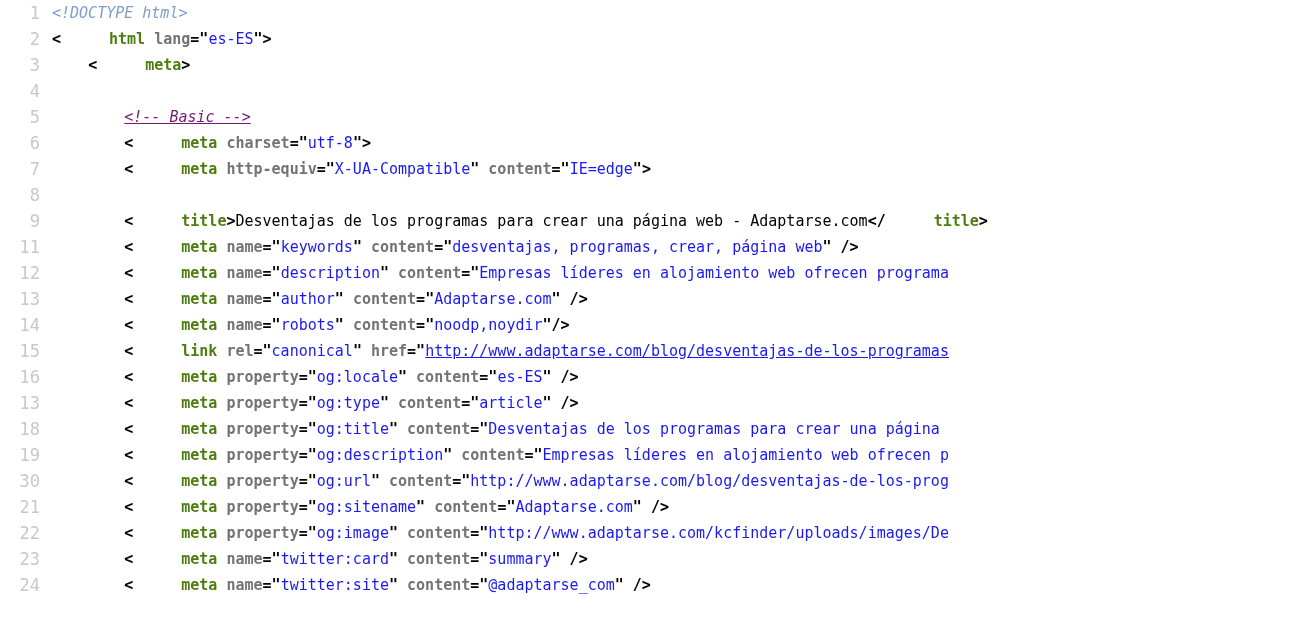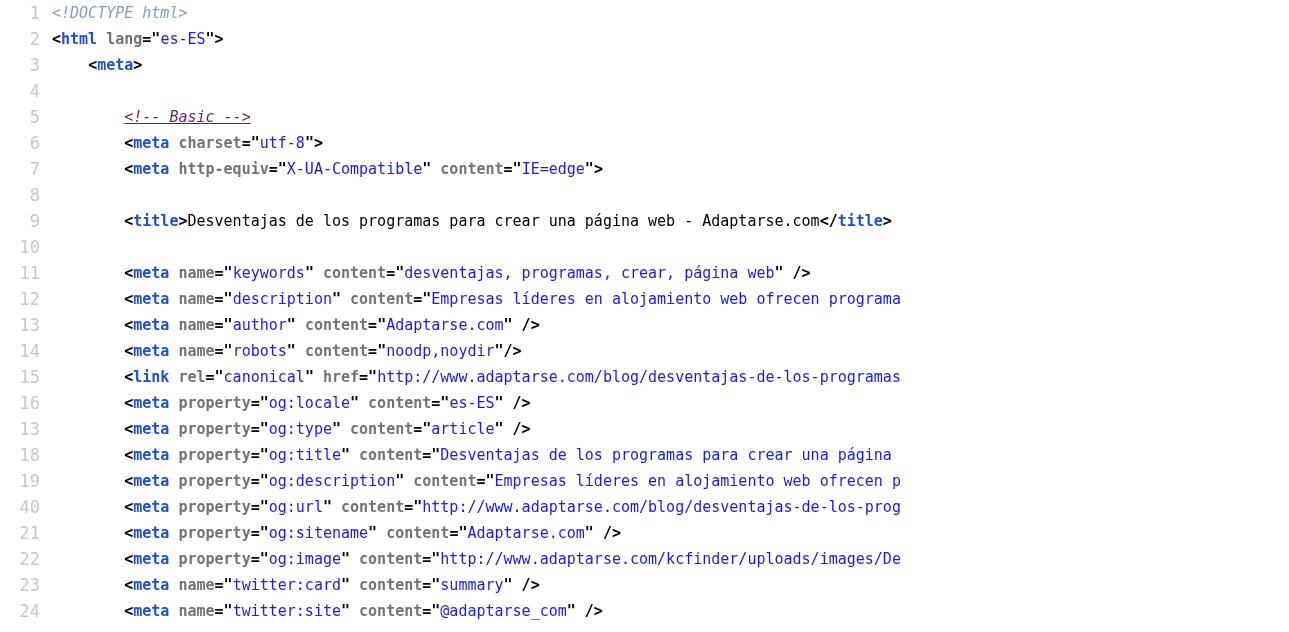--- a/index.html
+++ b/index.html
@@ -77,42 +77,44 @@
     color: #701a75;
     font-style: italic;
     font-weight: normal;
     text-decoration: underline;
   }
   .tok-punct {
     color: #000000;
     font-weight: bold;
   }
   .tok-tag {
-    color: #1d4ed8;
-    font-weight: bold;
+    color: #4d7c0f;
+    font-weight: bold;
+    margin-left: 48px;
   }
   .tok-attr {
     color: #737373;
     font-weight: bold;
   }
   .tok-eq {
     color: #000000;
     font-weight: bold;
   }
   .tok-quote {
     color: #000000;
     font-weight: bold;
   }
   .tok-value {
     color: #1a1aee;
     font-weight: normal;
   }
   .tok-link {
     color: #1a1aee;
     font-weight: normal;
+    text-decoration: underline;
   }
   .tok-text {
     color: #000000;
     font-weight: normal;
   }
 </style>
 </head>
 <body>
 
 <div id="source-view">
@@ -148,24 +150,20 @@
         </tr>
         <tr class="code-line">
           <td class="gutter-cell">8</td>
           <td class="code-cell"><span class="line-text"></span></td>
         </tr>
         <tr class="code-line">
           <td class="gutter-cell">9</td>
           <td class="code-cell"><span class="line-text"><span class="tok-text">        </span><span class="tok-punct">&lt;</span><span class="tok-tag">title</span><span class="tok-punct">&gt;</span><span class="tok-text">Desventajas de los programas para crear una página web - Adaptarse.com</span><span class="tok-punct">&lt;/</span><span class="tok-tag">title</span><span class="tok-punct">&gt;</span></span></td>
         </tr>
         <tr class="code-line">
-          <td class="gutter-cell">10</td>
-          <td class="code-cell"><span class="line-text"></span></td>
-        </tr>
-        <tr class="code-line">
           <td class="gutter-cell">11</td>
           <td class="code-cell"><span class="line-text"><span class="tok-text">        </span><span class="tok-punct">&lt;</span><span class="tok-tag">meta</span><span class="tok-text"> </span><span class="tok-attr">name</span><span class="tok-eq">=</span><span class="tok-quote">"</span><span class="tok-value">keywords</span><span class="tok-quote">"</span><span class="tok-text"> </span><span class="tok-attr">content</span><span class="tok-eq">=</span><span class="tok-quote">"</span><span class="tok-value">desventajas, programas, crear, página web</span><span class="tok-quote">"</span><span class="tok-punct"> /&gt;</span></span></td>
         </tr>
         <tr class="code-line">
           <td class="gutter-cell">12</td>
           <td class="code-cell"><span class="line-text"><span class="tok-text">        </span><span class="tok-punct">&lt;</span><span class="tok-tag">meta</span><span class="tok-text"> </span><span class="tok-attr">name</span><span class="tok-eq">=</span><span class="tok-quote">"</span><span class="tok-value">description</span><span class="tok-quote">"</span><span class="tok-text"> </span><span class="tok-attr">content</span><span class="tok-eq">=</span><span class="tok-quote">"</span><span class="tok-value">Empresas líderes en alojamiento web ofrecen programa</span><span class="tok-quote"></span></span></td>
         </tr>
         <tr class="code-line">
           <td class="gutter-cell">13</td>
           <td class="code-cell"><span class="line-text"><span class="tok-text">        </span><span class="tok-punct">&lt;</span><span class="tok-tag">meta</span><span class="tok-text"> </span><span class="tok-attr">name</span><span class="tok-eq">=</span><span class="tok-quote">"</span><span class="tok-value">author</span><span class="tok-quote">"</span><span class="tok-text"> </span><span class="tok-attr">content</span><span class="tok-eq">=</span><span class="tok-quote">"</span><span class="tok-value">Adaptarse.com</span><span class="tok-quote">"</span><span class="tok-punct"> /&gt;</span></span></td>
@@ -188,21 +186,21 @@
         </tr>
         <tr class="code-line">
           <td class="gutter-cell">18</td>
           <td class="code-cell"><span class="line-text"><span class="tok-text">        </span><span class="tok-punct">&lt;</span><span class="tok-tag">meta</span><span class="tok-text"> </span><span class="tok-attr">property</span><span class="tok-eq">=</span><span class="tok-quote">"</span><span class="tok-value">og:title</span><span class="tok-quote">"</span><span class="tok-text"> </span><span class="tok-attr">content</span><span class="tok-eq">=</span><span class="tok-quote">"</span><span class="tok-value">Desventajas de los programas para crear una página </span></span></td>
         </tr>
         <tr class="code-line">
           <td class="gutter-cell">19</td>
           <td class="code-cell"><span class="line-text"><span class="tok-text">        </span><span class="tok-punct">&lt;</span><span class="tok-tag">meta</span><span class="tok-text"> </span><span class="tok-attr">property</span><span class="tok-eq">=</span><span class="tok-quote">"</span><span class="tok-value">og:description</span><span class="tok-quote">"</span><span class="tok-text"> </span><span class="tok-attr">content</span><span class="tok-eq">=</span><span class="tok-quote">"</span><span class="tok-value">Empresas líderes en alojamiento web ofrecen p</span></span></td>
         </tr>
         <tr class="code-line">
-          <td class="gutter-cell">40</td>
+          <td class="gutter-cell">30</td>
           <td class="code-cell"><span class="line-text"><span class="tok-text">        </span><span class="tok-punct">&lt;</span><span class="tok-tag">meta</span><span class="tok-text"> </span><span class="tok-attr">property</span><span class="tok-eq">=</span><span class="tok-quote">"</span><span class="tok-value">og:url</span><span class="tok-quote">"</span><span class="tok-text"> </span><span class="tok-attr">content</span><span class="tok-eq">=</span><span class="tok-quote">"</span><span class="tok-value">http://www.adaptarse.com/blog/desventajas-de-los-prog</span></span></td>
         </tr>
         <tr class="code-line">
           <td class="gutter-cell">21</td>
           <td class="code-cell"><span class="line-text"><span class="tok-text">        </span><span class="tok-punct">&lt;</span><span class="tok-tag">meta</span><span class="tok-text"> </span><span class="tok-attr">property</span><span class="tok-eq">=</span><span class="tok-quote">"</span><span class="tok-value">og:sitename</span><span class="tok-quote">"</span><span class="tok-text"> </span><span class="tok-attr">content</span><span class="tok-eq">=</span><span class="tok-quote">"</span><span class="tok-value">Adaptarse.com</span><span class="tok-quote">"</span><span class="tok-punct"> /&gt;</span></span></td>
         </tr>
         <tr class="code-line">
           <td class="gutter-cell">22</td>
           <td class="code-cell"><span class="line-text"><span class="tok-text">        </span><span class="tok-punct">&lt;</span><span class="tok-tag">meta</span><span class="tok-text"> </span><span class="tok-attr">property</span><span class="tok-eq">=</span><span class="tok-quote">"</span><span class="tok-value">og:image</span><span class="tok-quote">"</span><span class="tok-text"> </span><span class="tok-attr">content</span><span class="tok-eq">=</span><span class="tok-quote">"</span><span class="tok-value">http://www.adaptarse.com/kcfinder/uploads/images/De</span></span></td>
         </tr>

